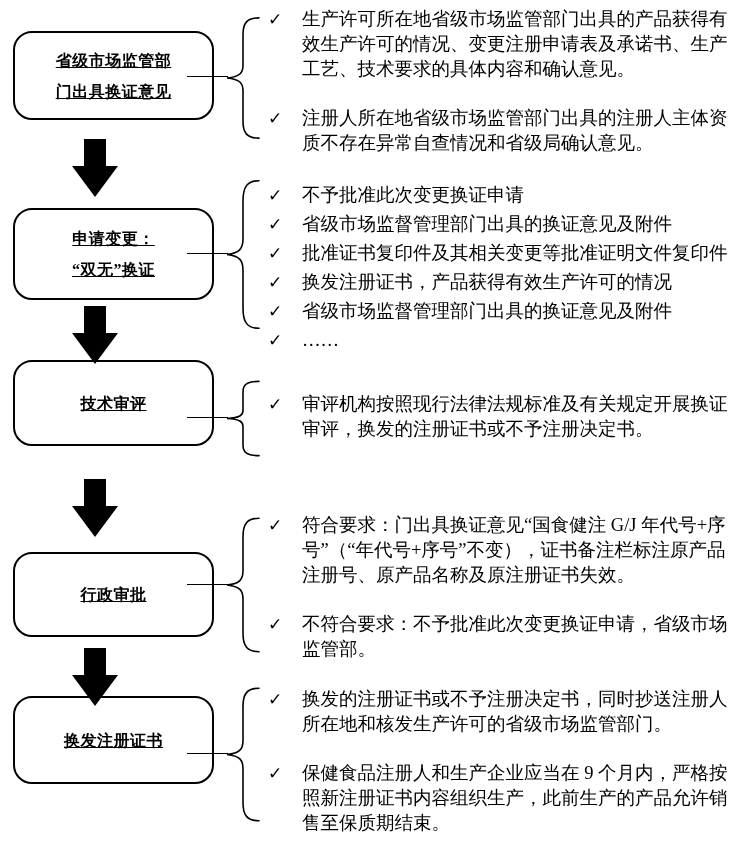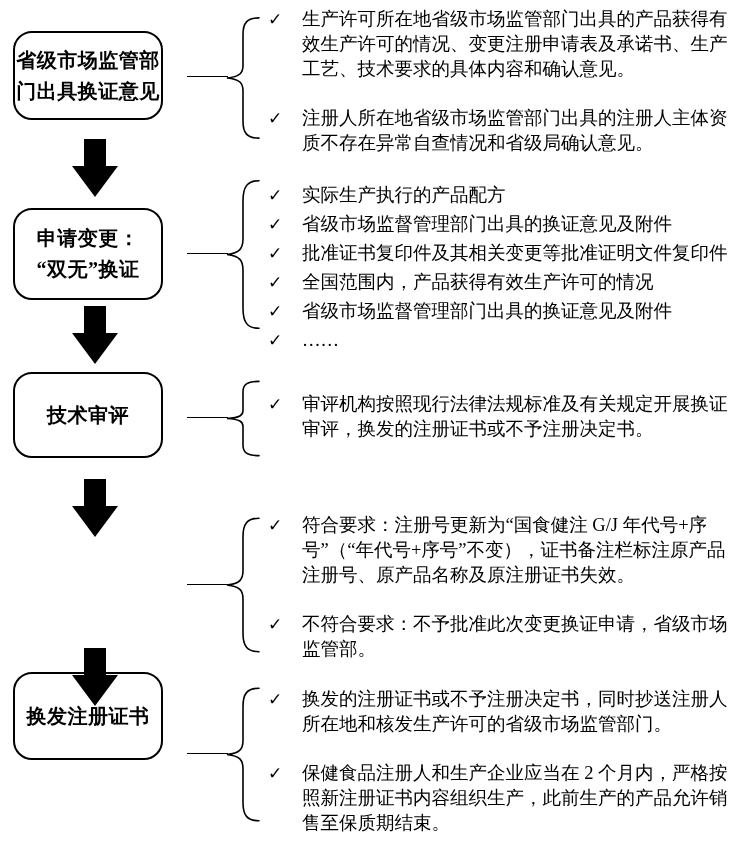--- a/index.html
+++ b/index.html
@@ -9,39 +9,40 @@
     height: 845px;
     background: #ffffff;
     color: #000000;
     font-family: "Liberation Serif", "DejaVu Serif", serif;
     overflow: hidden;
   }
   
   .flow-box {
     position: absolute;
     left: 13px;
-    width: 150px;
+    width: 201px;
     box-sizing: border-box;
     border: 2.5px solid #000;
     border-radius: 19px;
     display: flex;
     align-items: center;
     justify-content: center;
     text-align: center;
     font-weight: bold;
-    font-size: 20px;
+    font-size: 16px;
     line-height: 31px;
     white-space: pre-line;
     letter-spacing: 0.5px;
+    text-decoration: underline;
   }
   .box-1 { top: 31px;  height: 89px; }
   .box-2 { top: 208px; height: 92px; }
-  .box-3 { top: 372px; height: 86px; }
+  .box-3 { top: 360px; height: 86px; }
   .box-4 { top: 552px; height: 85px; }
-  .box-5 { top: 672px; height: 88px; }
+  .box-5 { top: 696px; height: 88px; }
 
   
   .down-arrow {
     position: absolute;
     left: 72px;
     width: 46px;
     height: 58px;
   }
   .arrow-1 { top: 139px; }
   .arrow-2 { top: 306px; }
@@ -139,33 +140,33 @@
 “双无”换证</div>
   <div class="connector-line line-2"></div>
   <div class="brace brace-2">
     <svg viewBox="0 0 40 100" preserveAspectRatio="none" aria-hidden="true">
       <path d="M 38 3 C 26 3 22 7 22 16 L 22 40 C 22 46 19 49 6 50 C 19 51 22 54 22 60 L 22 84 C 22 93 26 97 38 97" fill="none" stroke="#000" stroke-width="1.6" stroke-linecap="round" vector-effect="non-scaling-stroke"></path>
     </svg>
   </div>
   <div class="bullets bullets-2">
     <div class="bullet-item">
       <span class="check">✓</span>
-      <span class="bullet-text">实际生产执行的产品配方</span>
+      <span class="bullet-text">不予批准此次变更换证申请</span>
     </div>
     <div class="bullet-item">
       <span class="check">✓</span>
       <span class="bullet-text">省级市场监督管理部门出具的换证意见及附件</span>
     </div>
     <div class="bullet-item">
       <span class="check">✓</span>
       <span class="bullet-text">批准证书复印件及其相关变更等批准证明文件复印件</span>
     </div>
     <div class="bullet-item">
       <span class="check">✓</span>
-      <span class="bullet-text">全国范围内，产品获得有效生产许可的情况</span>
+      <span class="bullet-text">换发注册证书，产品获得有效生产许可的情况</span>
     </div>
     <div class="bullet-item">
       <span class="check">✓</span>
       <span class="bullet-text">省级市场监督管理部门出具的换证意见及附件</span>
     </div>
     <div class="bullet-item">
       <span class="check">✓</span>
       <span class="bullet-text">……</span>
     </div>
   </div>
@@ -189,30 +190,31 @@
       <span class="bullet-text">审评机构按照现行法律法规标准及有关规定开展换证审评，换发的注册证书或不予注册决定书。</span>
     </div>
   </div>
 
   <div class="down-arrow arrow-3">
     <svg viewBox="0 0 46 58" aria-hidden="true">
       <polygon points="12,0 34,0 34,27 46,27 23,58 0,27 12,27" fill="#000"></polygon>
     </svg>
   </div>
 
+  <div class="flow-box box-4">行政审批</div>
   <div class="connector-line line-4"></div>
   <div class="brace brace-4">
     <svg viewBox="0 0 40 100" preserveAspectRatio="none" aria-hidden="true">
       <path d="M 38 3 C 26 3 22 7 22 16 L 22 40 C 22 46 19 49 6 50 C 19 51 22 54 22 60 L 22 84 C 22 93 26 97 38 97" fill="none" stroke="#000" stroke-width="1.6" stroke-linecap="round" vector-effect="non-scaling-stroke"></path>
     </svg>
   </div>
   <div class="bullets bullets-4">
     <div class="bullet-item">
       <span class="check">✓</span>
-      <span class="bullet-text">符合要求：注册号更新为“国食健注 G/J 年代号+序号”（“年代号+序号”不变），证书备注栏标注原产品注册号、原产品名称及原注册证书失效。</span>
+      <span class="bullet-text">符合要求：门出具换证意见“国食健注 G/J 年代号+序号”（“年代号+序号”不变），证书备注栏标注原产品注册号、原产品名称及原注册证书失效。</span>
     </div>
     <div class="bullet-item">
       <span class="check">✓</span>
       <span class="bullet-text">不符合要求：不予批准此次变更换证申请，省级市场监管部。</span>
     </div>
   </div>
 
   <div class="down-arrow arrow-4">
     <svg viewBox="0 0 46 58" aria-hidden="true">
       <polygon points="12,0 34,0 34,27 46,27 23,58 0,27 12,27" fill="#000"></polygon>
@@ -226,17 +228,17 @@
       <path d="M 38 3 C 26 3 22 7 22 16 L 22 40 C 22 46 19 49 6 50 C 19 51 22 54 22 60 L 22 84 C 22 93 26 97 38 97" fill="none" stroke="#000" stroke-width="1.6" stroke-linecap="round" vector-effect="non-scaling-stroke"></path>
     </svg>
   </div>
   <div class="bullets bullets-5">
     <div class="bullet-item">
       <span class="check">✓</span>
       <span class="bullet-text">换发的注册证书或不予注册决定书，同时抄送注册人所在地和核发生产许可的省级市场监管部门。</span>
     </div>
     <div class="bullet-item">
       <span class="check">✓</span>
-      <span class="bullet-text">保健食品注册人和生产企业应当在 2 个月内，严格按照新注册证书内容组织生产，此前生产的产品允许销售至保质期结束。</span>
+      <span class="bullet-text">保健食品注册人和生产企业应当在 9 个月内，严格按照新注册证书内容组织生产，此前生产的产品允许销售至保质期结束。</span>
     </div>
   </div>
 
 </div>
 
 </body></html>

